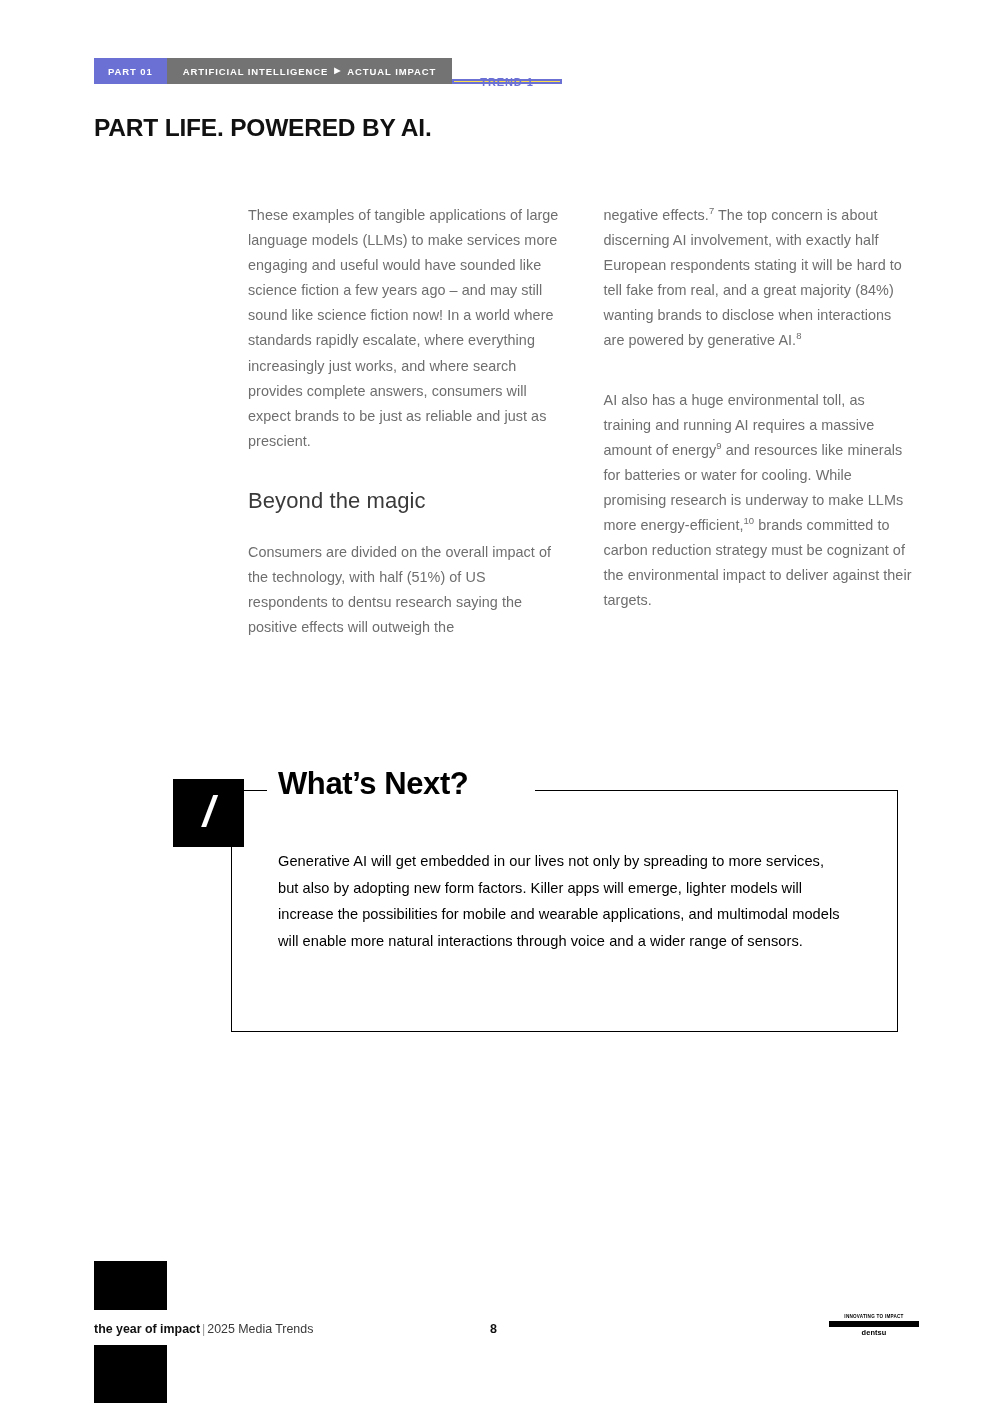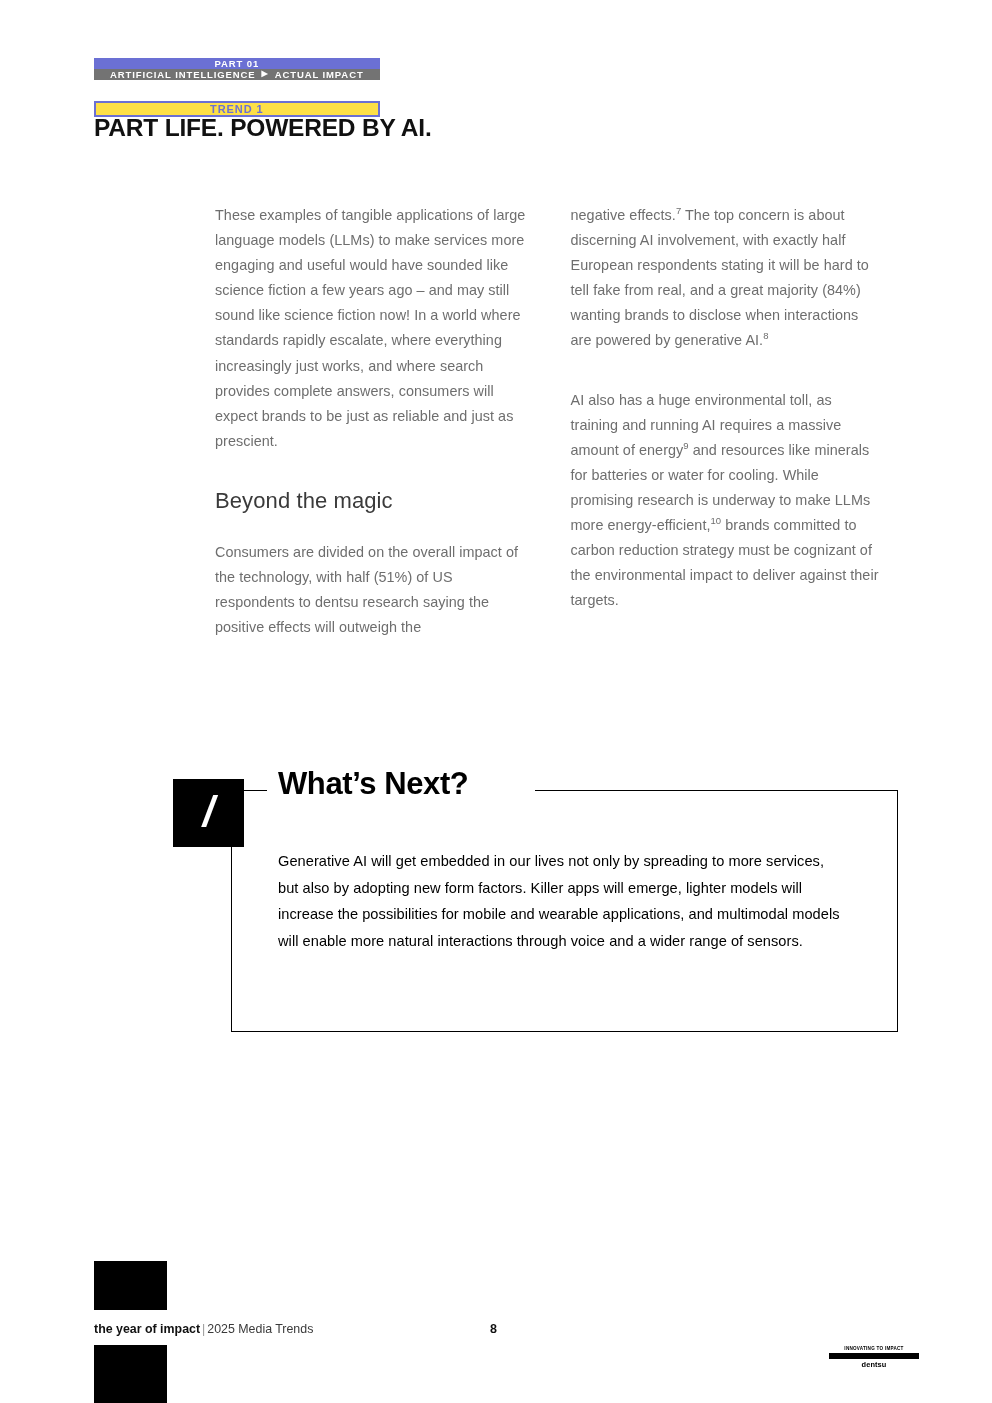--- a/index.html
+++ b/index.html
@@ -21,21 +21,20 @@
   }
 
   
   .eyebrow {
     position: absolute;
     left: 94px;
     top: 58px;
     display: flex;
     align-items: stretch;
     height: 26px;
-    flex-direction: column;
   }
   .eyebrow-part {
     background: #6B70D4;
     color: #ffffff;
     font-size: 9.5px;
     font-weight: bold;
     letter-spacing: 0.9px;
     display: flex;
     align-items: center;
     justify-content: center;
@@ -84,21 +83,21 @@
     font-size: 24.5px;
     font-weight: bold;
     letter-spacing: -0.2px;
     color: #111111;
     white-space: nowrap;
   }
 
   
   .columns {
     position: absolute;
-    left: 215px;
+    left: 248px;
     top: 203px;
     width: 667px;
     display: flex;
     gap: 44px;
   }
   .col {
     width: 322px;
   }
   .col p {
     margin: 0 0 34px 0;
@@ -228,21 +227,21 @@
     position: absolute;
     left: 490px;
     top: 1322px;
     font-size: 12.5px;
     font-weight: bold;
     color: #111111;
   }
   .footer-logo {
     position: absolute;
     left: 829px;
-    top: 1346px;
+    top: 1314px;
     width: 90px;
     text-align: center;
   }
   .logo-tagline {
     font-size: 4.6px;
     font-weight: bold;
     letter-spacing: 0.25px;
     color: #000000;
     white-space: nowrap;
   }

